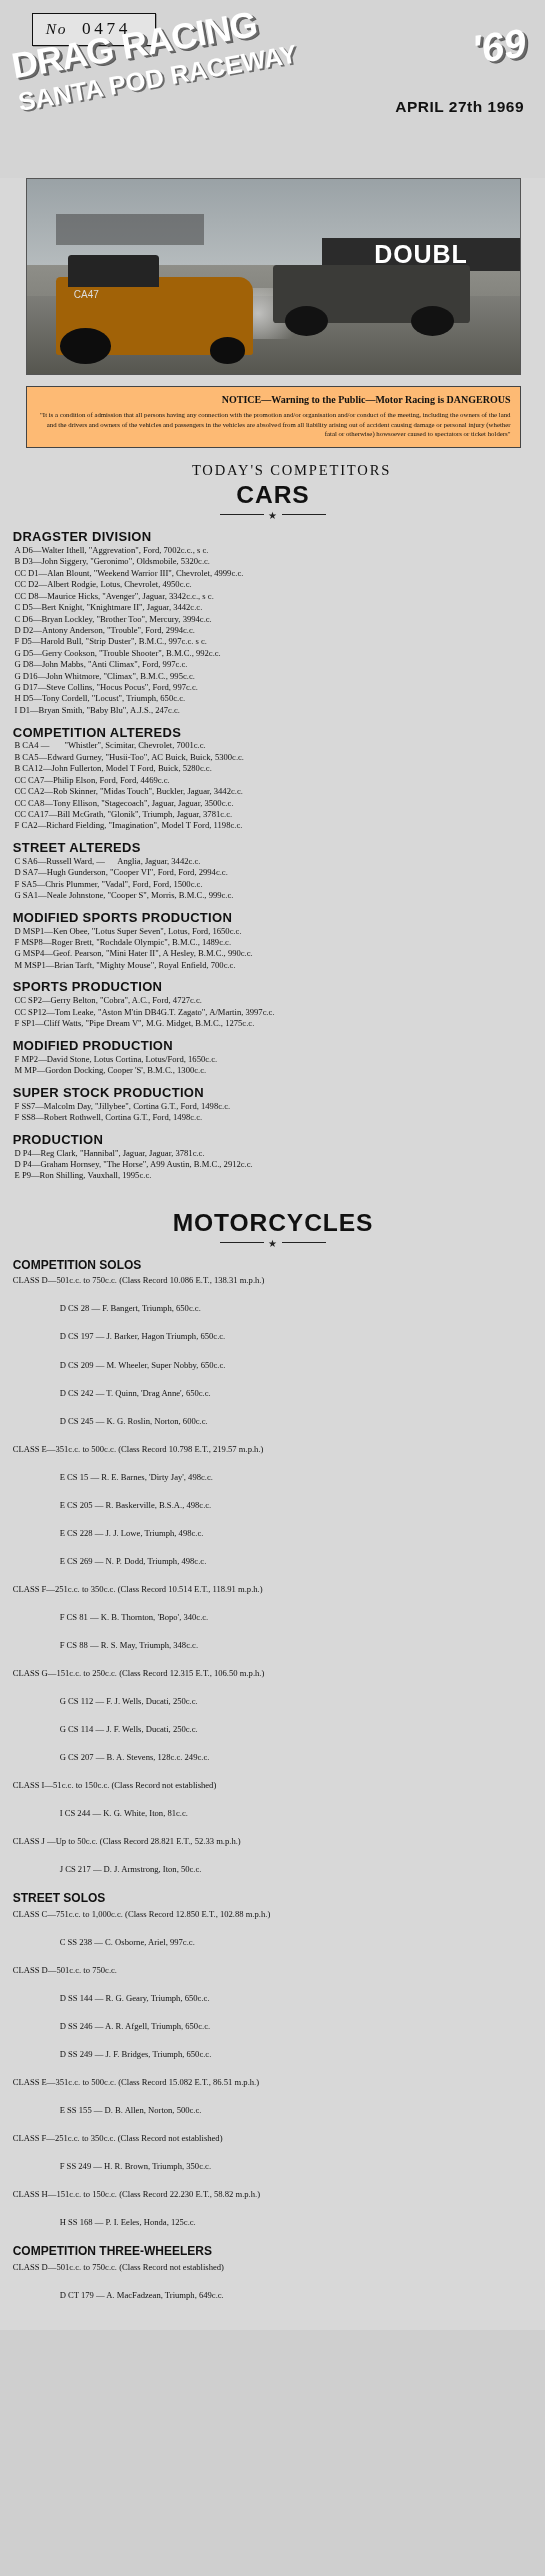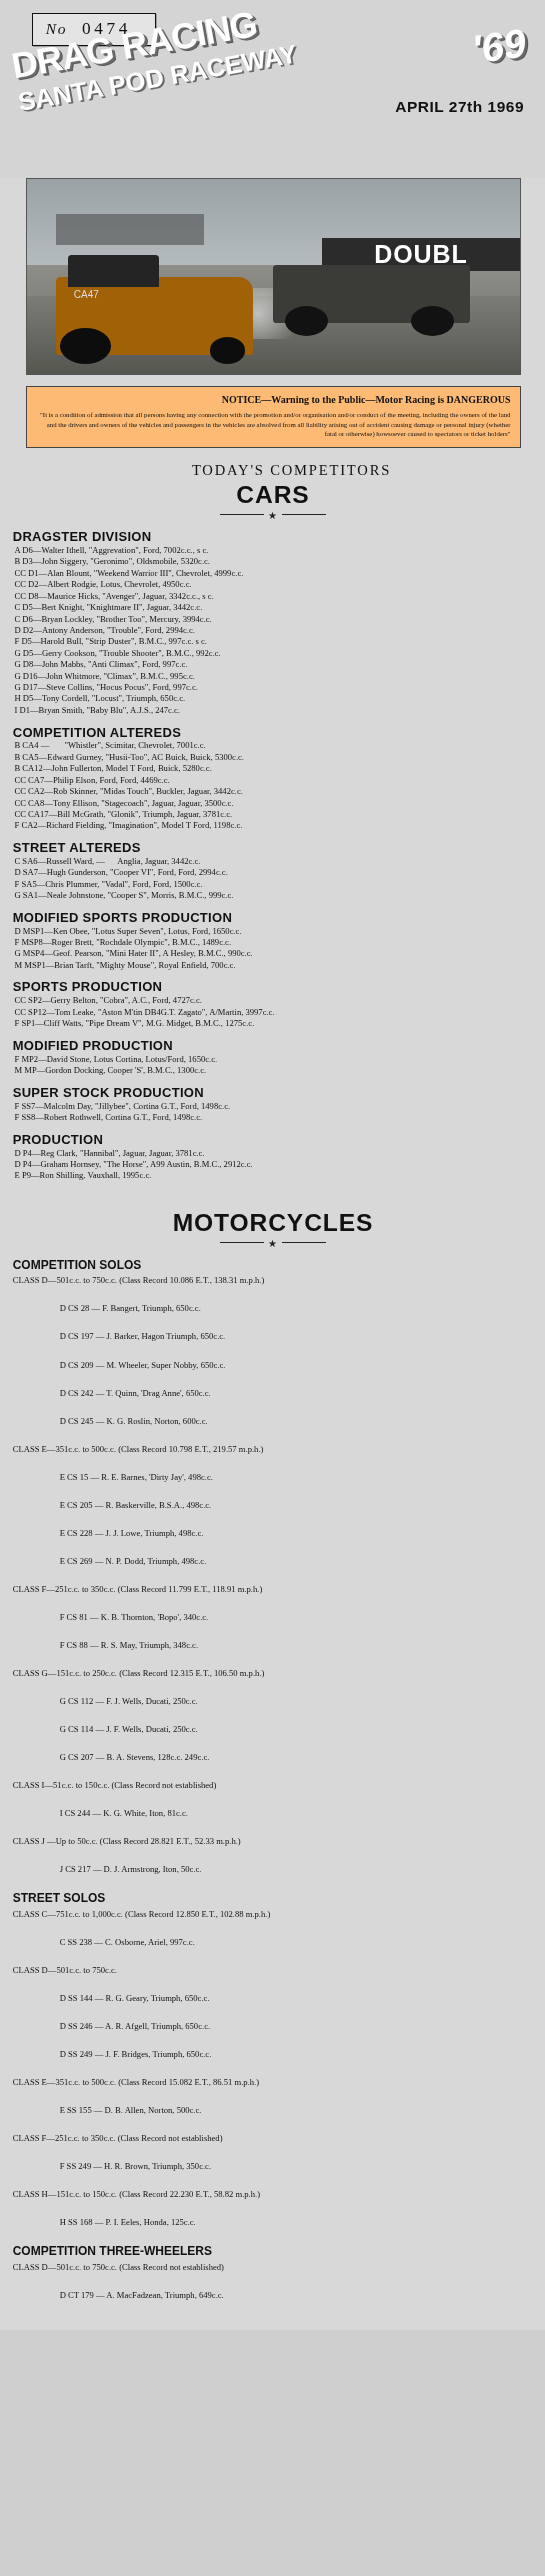--- a/index.html
+++ b/index.html
@@ -334,21 +334,21 @@
     <div class="mc-rider">D CS 209 — M. Wheeler, Super Nobby, 650c.c.</div>
     <div class="mc-rider">D CS 242 — T. Quinn, 'Drag Anne', 650c.c.</div>
     <div class="mc-rider">D CS 245 — K. G. Roslin, Norton, 600c.c.</div>
 
     <div class="mc-line">CLASS  E—351c.c. to 500c.c. (Class Record 10.798 E.T., 219.57 m.p.h.)</div>
     <div class="mc-rider">E CS  15 — R. E. Barnes, 'Dirty Jay', 498c.c.</div>
     <div class="mc-rider">E CS 205 — R. Baskerville, B.S.A., 498c.c.</div>
     <div class="mc-rider">E CS 228 — J. J. Lowe, Triumph, 498c.c.</div>
     <div class="mc-rider">E CS 269 — N. P. Dodd, Triumph, 498c.c.</div>
 
-    <div class="mc-line">CLASS  F—251c.c. to 350c.c. (Class Record 11.799 E.T., 118.91 m.p.h.)</div>
+    <div class="mc-line">CLASS  F—251c.c. to 350c.c. (Class Record 10.514 E.T., 118.91 m.p.h.)</div>
     <div class="mc-rider">F CS  81 — K. B. Thornton, 'Bopo', 340c.c.</div>
     <div class="mc-rider">F CS  88 — R. S. May, Triumph, 348c.c.</div>
 
     <div class="mc-line">CLASS  G—151c.c. to 250c.c. (Class Record 12.315 E.T., 106.50 m.p.h.)</div>
     <div class="mc-rider">G CS 112 — F. J. Wells, Ducati, 250c.c.</div>
     <div class="mc-rider">G CS 114 — J. F. Wells, Ducati, 250c.c.</div>
     <div class="mc-rider">G CS 207 — B. A. Stevens, 128c.c. 249c.c.</div>
 
     <div class="mc-line">CLASS  I—51c.c. to 150c.c. (Class Record not established)</div>
     <div class="mc-rider">I CS  244 — K. G. White, Iton, 81c.c.</div>

